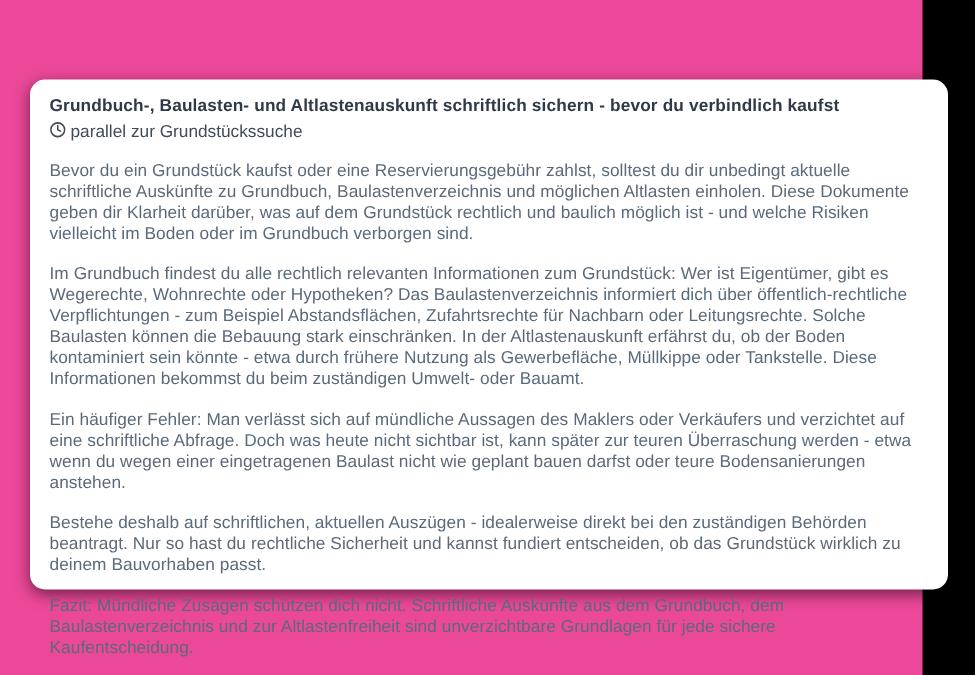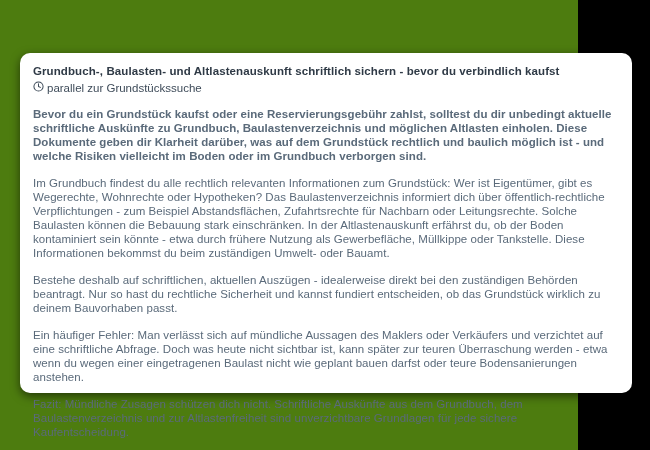--- a/index.html
+++ b/index.html
@@ -8,21 +8,22 @@
     width: 650px;
     height: 450px;
     background: #000000;
     font-family: "Liberation Sans", "DejaVu Sans", sans-serif;
     overflow: hidden;
   }
   .stage {
     position: relative;
     width: 578px;
     height: 450px;
-    background: #4d7c0f;
+    background: #ec4899;
+    padding-left: 37px;
   }
   .card {
     position: absolute;
     left: 20px;
     top: 53px;
     width: 612px;
     height: 340px;
     box-sizing: border-box;
     background: #ffffff;
     border-radius: 10px;
@@ -60,21 +61,20 @@
   .body-copy p {
     margin: 0;
     margin-top: 13px;
     font-size: 11.5px;
     line-height: 14px;
     color: #5a6a7a;
     letter-spacing: 0.05px;
   }
   .body-copy p.first {
     margin-top: 12px;
-    font-weight: bold;
   }
 </style>
 </head>
 <body>
 
 <div class="stage">
   <div class="card">
 
     <h2 class="card-title">Grundbuch-, Baulasten- und Altlastenauskunft schriftlich sichern - bevor du verbindlich kaufst</h2>
 
@@ -84,19 +84,19 @@
           <circle cx="12" cy="12" r="10"></circle>
           <polyline points="12 6 12 12 16 14"></polyline>
         </svg>
       </span>
       <span>parallel zur Grundstückssuche</span>
     </div>
 
     <div class="body-copy">
       <p class="first">Bevor du ein Grundstück kaufst oder eine Reservierungsgebühr zahlst, solltest du dir unbedingt aktuelle schriftliche Auskünfte zu Grundbuch, Baulastenverzeichnis und möglichen Altlasten einholen. Diese Dokumente geben dir Klarheit darüber, was auf dem Grundstück rechtlich und baulich möglich ist - und welche Risiken vielleicht im Boden oder im Grundbuch verborgen sind.</p>
       <p>Im Grundbuch findest du alle rechtlich relevanten Informationen zum Grundstück: Wer ist Eigentümer, gibt es Wegerechte, Wohnrechte oder Hypotheken? Das Baulastenverzeichnis informiert dich über öffentlich-rechtliche Verpflichtungen - zum Beispiel Abstandsflächen, Zufahrtsrechte für Nachbarn oder Leitungsrechte. Solche Baulasten können die Bebauung stark einschränken. In der Altlastenauskunft erfährst du, ob der Boden kontaminiert sein könnte - etwa durch frühere Nutzung als Gewerbefläche, Müllkippe oder Tankstelle. Diese Informationen bekommst du beim zuständigen Umwelt- oder Bauamt.</p>
+      <p>Ein häufiger Fehler: Man verlässt sich auf mündliche Aussagen des Maklers oder Verkäufers und verzichtet auf eine schriftliche Abfrage. Doch was heute nicht sichtbar ist, kann später zur teuren Überraschung werden - etwa wenn du wegen einer eingetragenen Baulast nicht wie geplant bauen darfst oder teure Bodensanierungen anstehen.</p>
       <p>Bestehe deshalb auf schriftlichen, aktuellen Auszügen - idealerweise direkt bei den zuständigen Behörden beantragt. Nur so hast du rechtliche Sicherheit und kannst fundiert entscheiden, ob das Grundstück wirklich zu deinem Bauvorhaben passt.</p>
-      <p>Ein häufiger Fehler: Man verlässt sich auf mündliche Aussagen des Maklers oder Verkäufers und verzichtet auf eine schriftliche Abfrage. Doch was heute nicht sichtbar ist, kann später zur teuren Überraschung werden - etwa wenn du wegen einer eingetragenen Baulast nicht wie geplant bauen darfst oder teure Bodensanierungen anstehen.</p>
       <p>Fazit: Mündliche Zusagen schützen dich nicht. Schriftliche Auskünfte aus dem Grundbuch, dem Baulastenverzeichnis und zur Altlastenfreiheit sind unverzichtbare Grundlagen für jede sichere Kaufentscheidung.</p>
     </div>
 
   </div>
 </div>
 
 </body></html>

